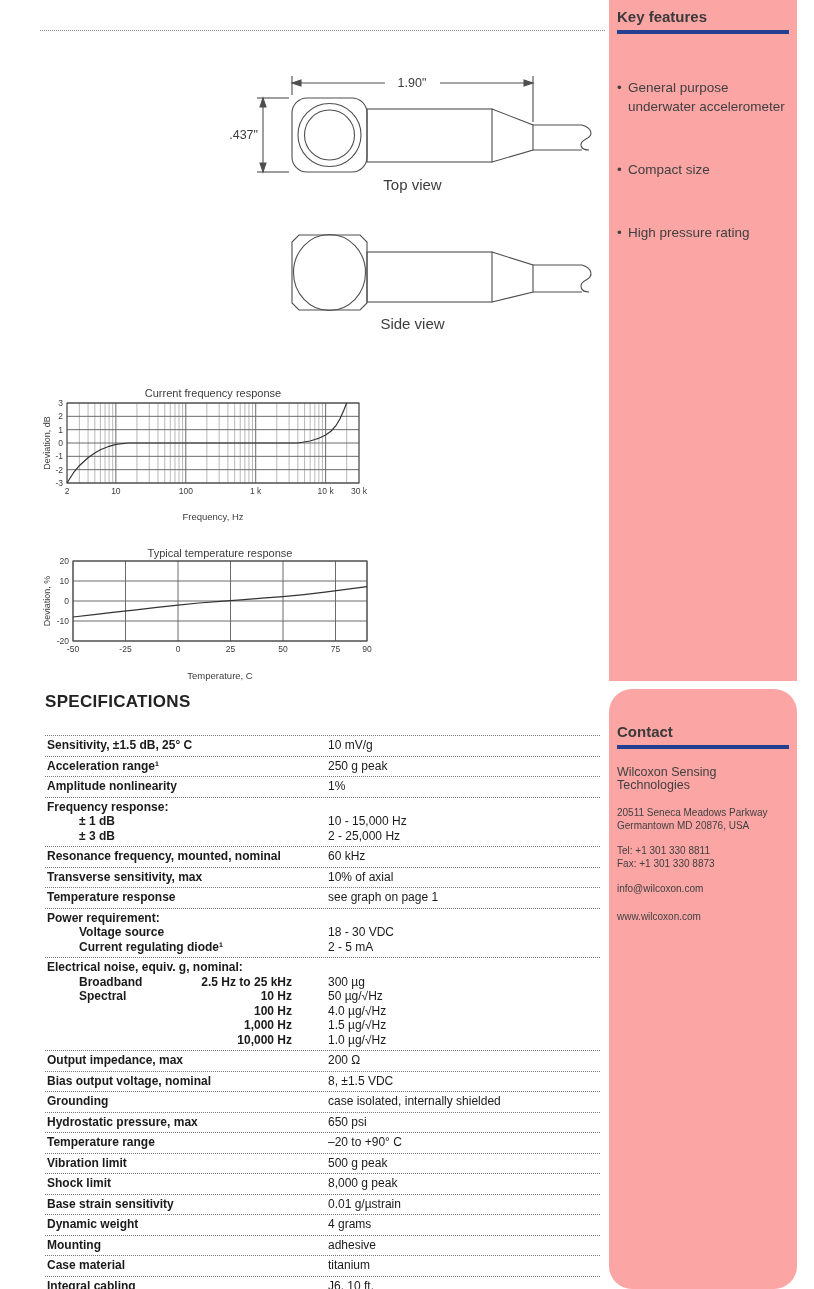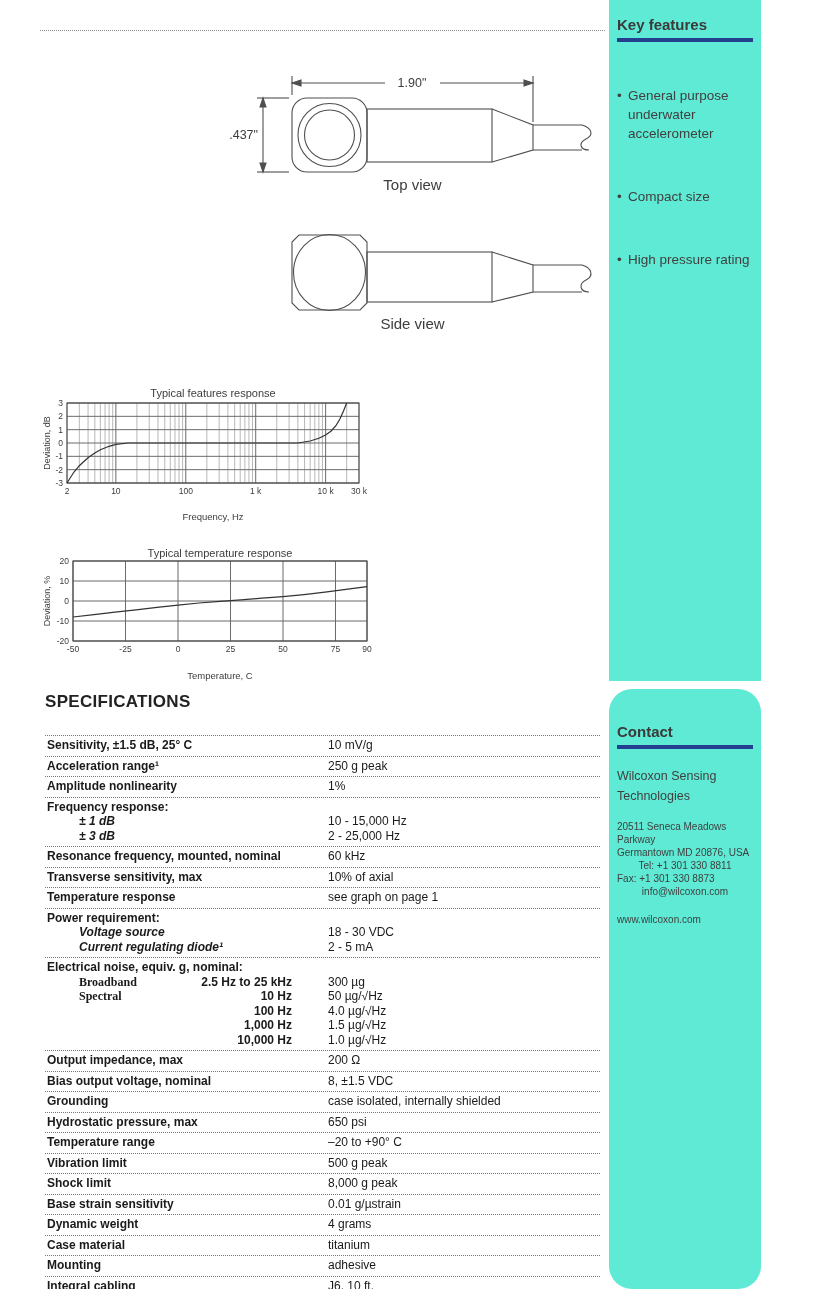--- a/index.html
+++ b/index.html
@@ -3,31 +3,31 @@
 <meta charset="utf-8">
 <style>
   html,body{margin:0;padding:0;background:#fff;}
   #page{position:relative;width:814px;height:1289px;background:#ffffff;
         font-family:"Liberation Sans",sans-serif;color:#1a1a1a;overflow:hidden;}
 
   
   .top-rule{position:absolute;left:40px;top:30px;width:565px;border-top:1px dotted #8a8a8a;}
 
   
-  .panel{position:absolute;left:609px;width:152px;background:#5eead4;box-sizing:border-box;padding:12px 8px;}
+  .panel{position:absolute;left:609px;width:188px;background:#fca5a5;box-sizing:border-box;padding:4px 8px;}
   .panel-title{font-size:15px;font-weight:bold;color:#3a3a3a;padding-top:4px;}
   .panel-divider{height:4px;background:#243f8f;margin-top:5px;}
   #key-features{top:0;height:681px;}
   #key-features ul{list-style:none;margin:16px 0 0 0;padding:0;font-size:13.5px;color:#404040;line-height:19px;}
   #key-features li{position:relative;padding-left:11px;margin-top:44px;}
   #key-features li::before{content:"•";position:absolute;left:0;top:0;}
   #contact{top:689px;height:600px;padding-top:30px;color:#3f3f3f;border-radius:23px;}
-  .contact-company{font-size:12.5px;line-height:20px;margin-top:17px;}
+  .contact-company{font-size:12.5px;line-height:13px;margin-top:17px;}
   .contact-small{font-size:10px;line-height:13px;}
-  .mt14{margin-top:14px;} .mt12{text-align:center;} .mt15{margin-top:15px;}
+  .mt14{margin-top:14px;} .mt12{margin-top:12px;} .mt15{margin-top:15px;}
 
   
   .drawing{position:absolute;left:230px;}
   .view-label{position:absolute;left:230px;width:365px;text-align:center;
               font-size:15px;color:#3d3d3d;}
   svg text{font-family:"Liberation Sans",sans-serif;}
 
   
   .chart-title{position:absolute;font-size:11px;color:#3c3c3c;text-align:center;}
   .chart-xlabel{position:absolute;font-size:9.5px;color:#3c3c3c;text-align:center;margin-top:14px;}
@@ -35,23 +35,23 @@
                 text-align:center;transform:rotate(-90deg);}
 
   
   #spec-title{position:absolute;left:45px;top:692px;font-size:17px;font-weight:bold;
               letter-spacing:.3px;color:#222;}
   #spec-table{position:absolute;left:45px;top:735px;width:555px;border-top:1px dotted #767676;
               font-size:12px;line-height:14.5px;color:#1a1a1a;}
   .spec-row{border-bottom:1px dotted #767676;padding:2px 0 3px 0;}
   .srow{display:grid;grid-template-columns:283px 1fr;}
   .slabel{font-weight:bold;padding-left:2px;}
-  .sub .slabel{font-weight:bold;padding-left:34px;font-style:italic;}
+  .sub .slabel{font-weight:bold;padding-left:34px;}
   .noiserow{display:grid;grid-template-columns:117px 130px 1fr;}
-  .noise-l{font-weight:bold;padding-left:34px;font-family:Liberation Serif, serif;}
+  .noise-l{font-weight:bold;padding-left:34px;}
   .noise-m{font-weight:bold;text-align:right;}
   .noise-v{padding-left:36px;}
 </style>
 </head>
 <body>
 
 <div id="page">
 
   <div class="top-rule"></div>
 
@@ -101,21 +101,21 @@
       <ellipse cx="99.5" cy="47.5" rx="36" ry="38"></ellipse>
       <rect x="137" y="27" width="125" height="50"></rect>
       <path d="M262,27 L303,40 L303,67 L262,77"></path>
       <line x1="303" y1="40" x2="352" y2="40"></line>
       <line x1="303" y1="67" x2="352" y2="67"></line>
       <path d="M352,40 c10,3 12,11 4,15 c-8,4 -6,12 3,12"></path>
     </g>
   </svg>
   <div class="view-label" style="top:315px;">Side view</div>
 
-  <div class="chart-title" style="left:67px;top:387px;width:292px;">Typical features response</div>
+  <div class="chart-title" style="left:67px;top:387px;width:292px;">Current frequency response</div>
   <div class="chart-ylabel" style="left:8px;top:437px;">Deviation, dB</div>
   <svg id="freq-svg" style="position:absolute;left:28px;top:398px;" width="345" height="100">
       <line x1="39" y1="5" x2="39" y2="85" stroke="#9a9a9a" stroke-width="0.7"></line>
       <line x1="51.31262548028847" y1="5" x2="51.31262548028847" y2="85" stroke="#9a9a9a" stroke-width="0.7"></line>
       <line x1="60.04857228473476" y1="5" x2="60.04857228473476" y2="85" stroke="#9a9a9a" stroke-width="0.7"></line>
       <line x1="66.82469906045836" y1="5" x2="66.82469906045836" y2="85" stroke="#9a9a9a" stroke-width="0.7"></line>
       <line x1="72.36119776502323" y1="5" x2="72.36119776502323" y2="85" stroke="#9a9a9a" stroke-width="0.7"></line>
       <line x1="77.04224072110065" y1="5" x2="77.04224072110065" y2="85" stroke="#9a9a9a" stroke-width="0.7"></line>
       <line x1="81.09714456946952" y1="5" x2="81.09714456946952" y2="85" stroke="#9a9a9a" stroke-width="0.7"></line>
       <line x1="84.6738232453117" y1="5" x2="84.6738232453117" y2="85" stroke="#9a9a9a" stroke-width="0.7"></line>
@@ -343,28 +343,28 @@
         </div>
       </div>
       <div class="spec-row">
         <div class="srow">
           <div class="slabel">Dynamic weight</div>
           <div class="svalue">4 grams</div>
         </div>
       </div>
       <div class="spec-row">
         <div class="srow">
+          <div class="slabel">Mounting</div>
+          <div class="svalue">adhesive</div>
+        </div>
+      </div>
+      <div class="spec-row">
+        <div class="srow">
           <div class="slabel">Case material</div>
           <div class="svalue">titanium</div>
-        </div>
-      </div>
-      <div class="spec-row">
-        <div class="srow">
-          <div class="slabel">Mounting</div>
-          <div class="svalue">adhesive</div>
         </div>
       </div>
       <div class="spec-row">
         <div class="srow">
           <div class="slabel">Integral cabling</div>
           <div class="svalue">J6, 10 ft.</div>
         </div>
       </div>
     </div>
 

